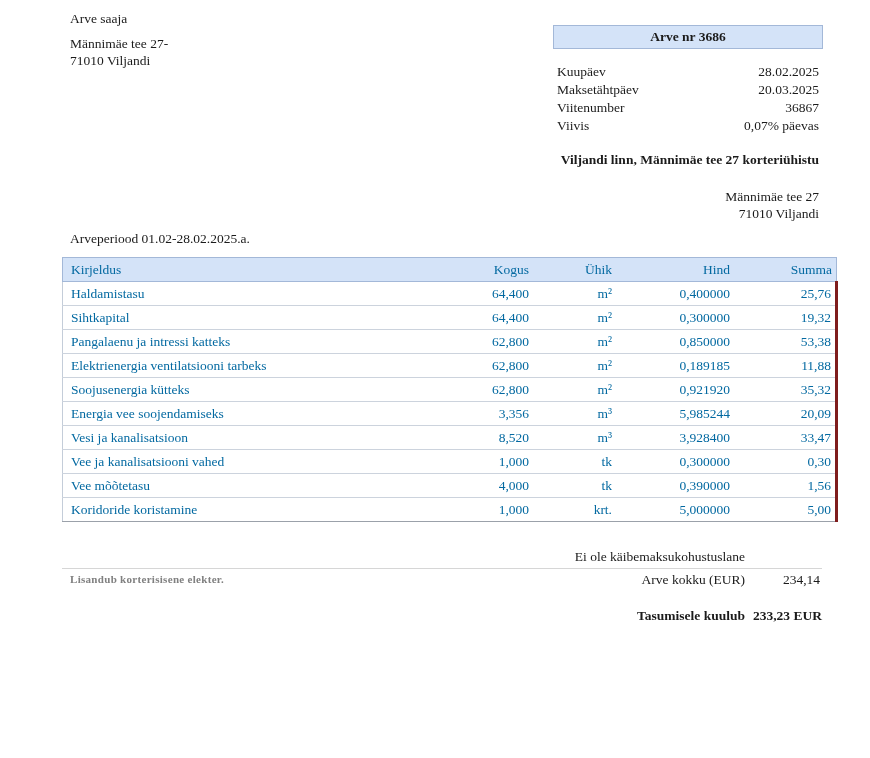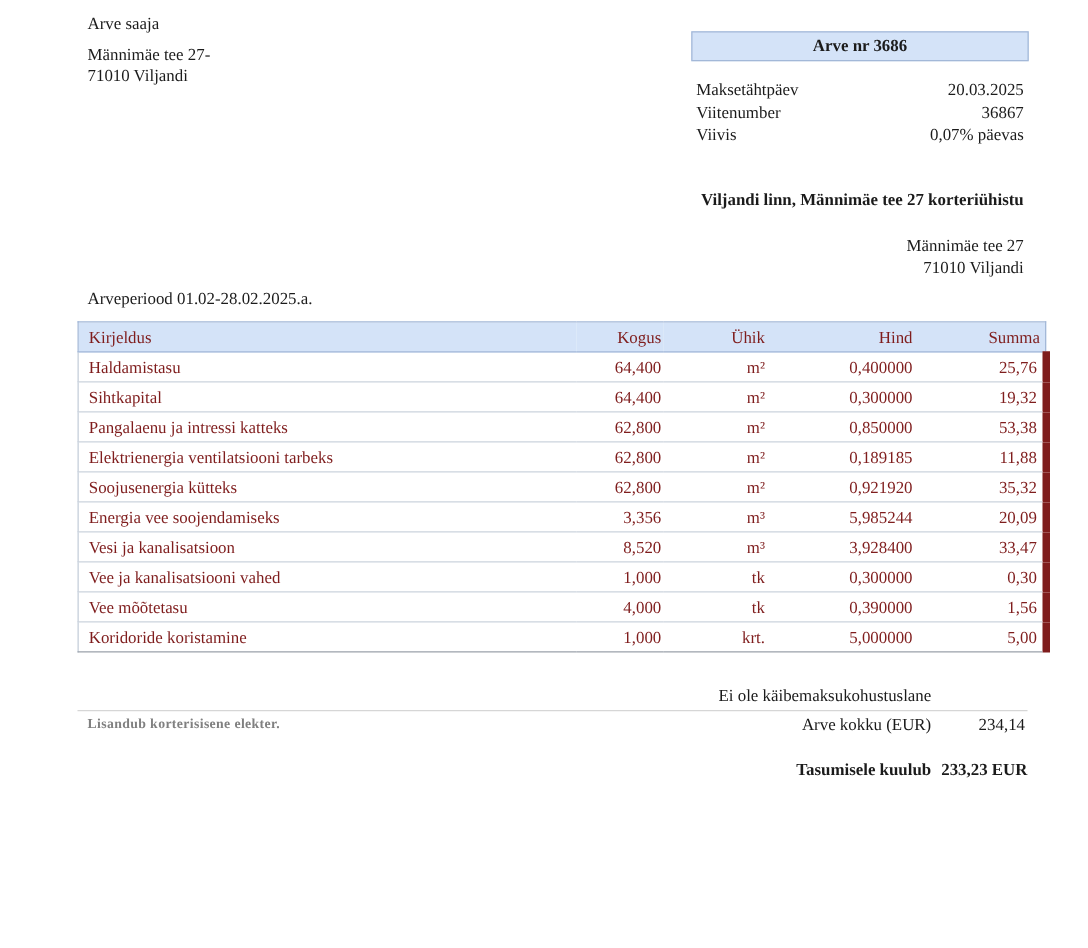--- a/index.html
+++ b/index.html
@@ -45,41 +45,41 @@
   .period { position: absolute; left: 70px; top: 231px; }
 
   
   table.items {
     position: absolute;
     left: 62px; top: 257px;
     width: 760px;
     border-collapse: collapse;
     table-layout: fixed;
     font-size: 13.5px;
-    color: #7f1d1d;
+    color: #0369a1;
   }
   table.items thead th {
     background: var(--accent-fill, #d4e3f8);
     border-top: 1px solid var(--accent-border, #a3b8d8);
     border-bottom: 1px solid var(--accent-border, #a3b8d8);
     height: 23px;
     font-weight: normal;
     padding: 0;
   }
   table.items thead th:first-child { border-left: 1px solid var(--accent-border, #a3b8d8); }
   table.items thead th:last-child  { border-right: 1px solid var(--accent-border, #a3b8d8); }
   table.items tbody td {
     height: 23px;
     padding: 0;
     border-bottom: 1px solid #ccd3dd;
     white-space: nowrap;
     overflow: hidden;
   }
   table.items tbody td:first-child { border-left: 1px solid #c4cdd9; }
-  table.items tbody td:last-child  { border-right: 6px solid #7f1d1d; }
+  table.items tbody td:last-child  { border-right: 3px solid #7f1d1d; }
   table.items tbody tr:last-child td { border-bottom: 1px solid #9ba1aa; }
   .c-desc  { width: 390px; text-align: left;  padding-left: 8px !important; }
   .c-qty   { width: 68px;  text-align: right; padding-right: 2px !important; }
   .c-unit  { width: 76px;  text-align: right;  padding-left: 5px !important; }
   .c-price { width: 118px; text-align: right; padding-right: 2px !important; }
   .c-total { width: 100px; text-align: right; padding-right: 4px !important; }
 
   
   .tax-note { position: absolute; right: 125px; top: 549px; }
   .rule {
@@ -113,20 +113,24 @@
   <div class="recipient">
     <div class="recipient-label">Arve saaja</div>
     <div>Männimäe tee 27-</div>
     <div>71010 Viljandi</div>
   </div>
 
   <div class="inv-box">Arve nr 3686</div>
 
   <div class="inv-details">
     <div class="detail-row">
+      <span>Kuupäev</span>
+      <span>28.02.2025</span>
+    </div>
+    <div class="detail-row">
       <span>Maksetähtpäev</span>
       <span>20.03.2025</span>
     </div>
     <div class="detail-row">
       <span>Viitenumber</span>
       <span>36867</span>
     </div>
     <div class="detail-row">
       <span>Viivis</span>
       <span>0,07% päevas</span>

